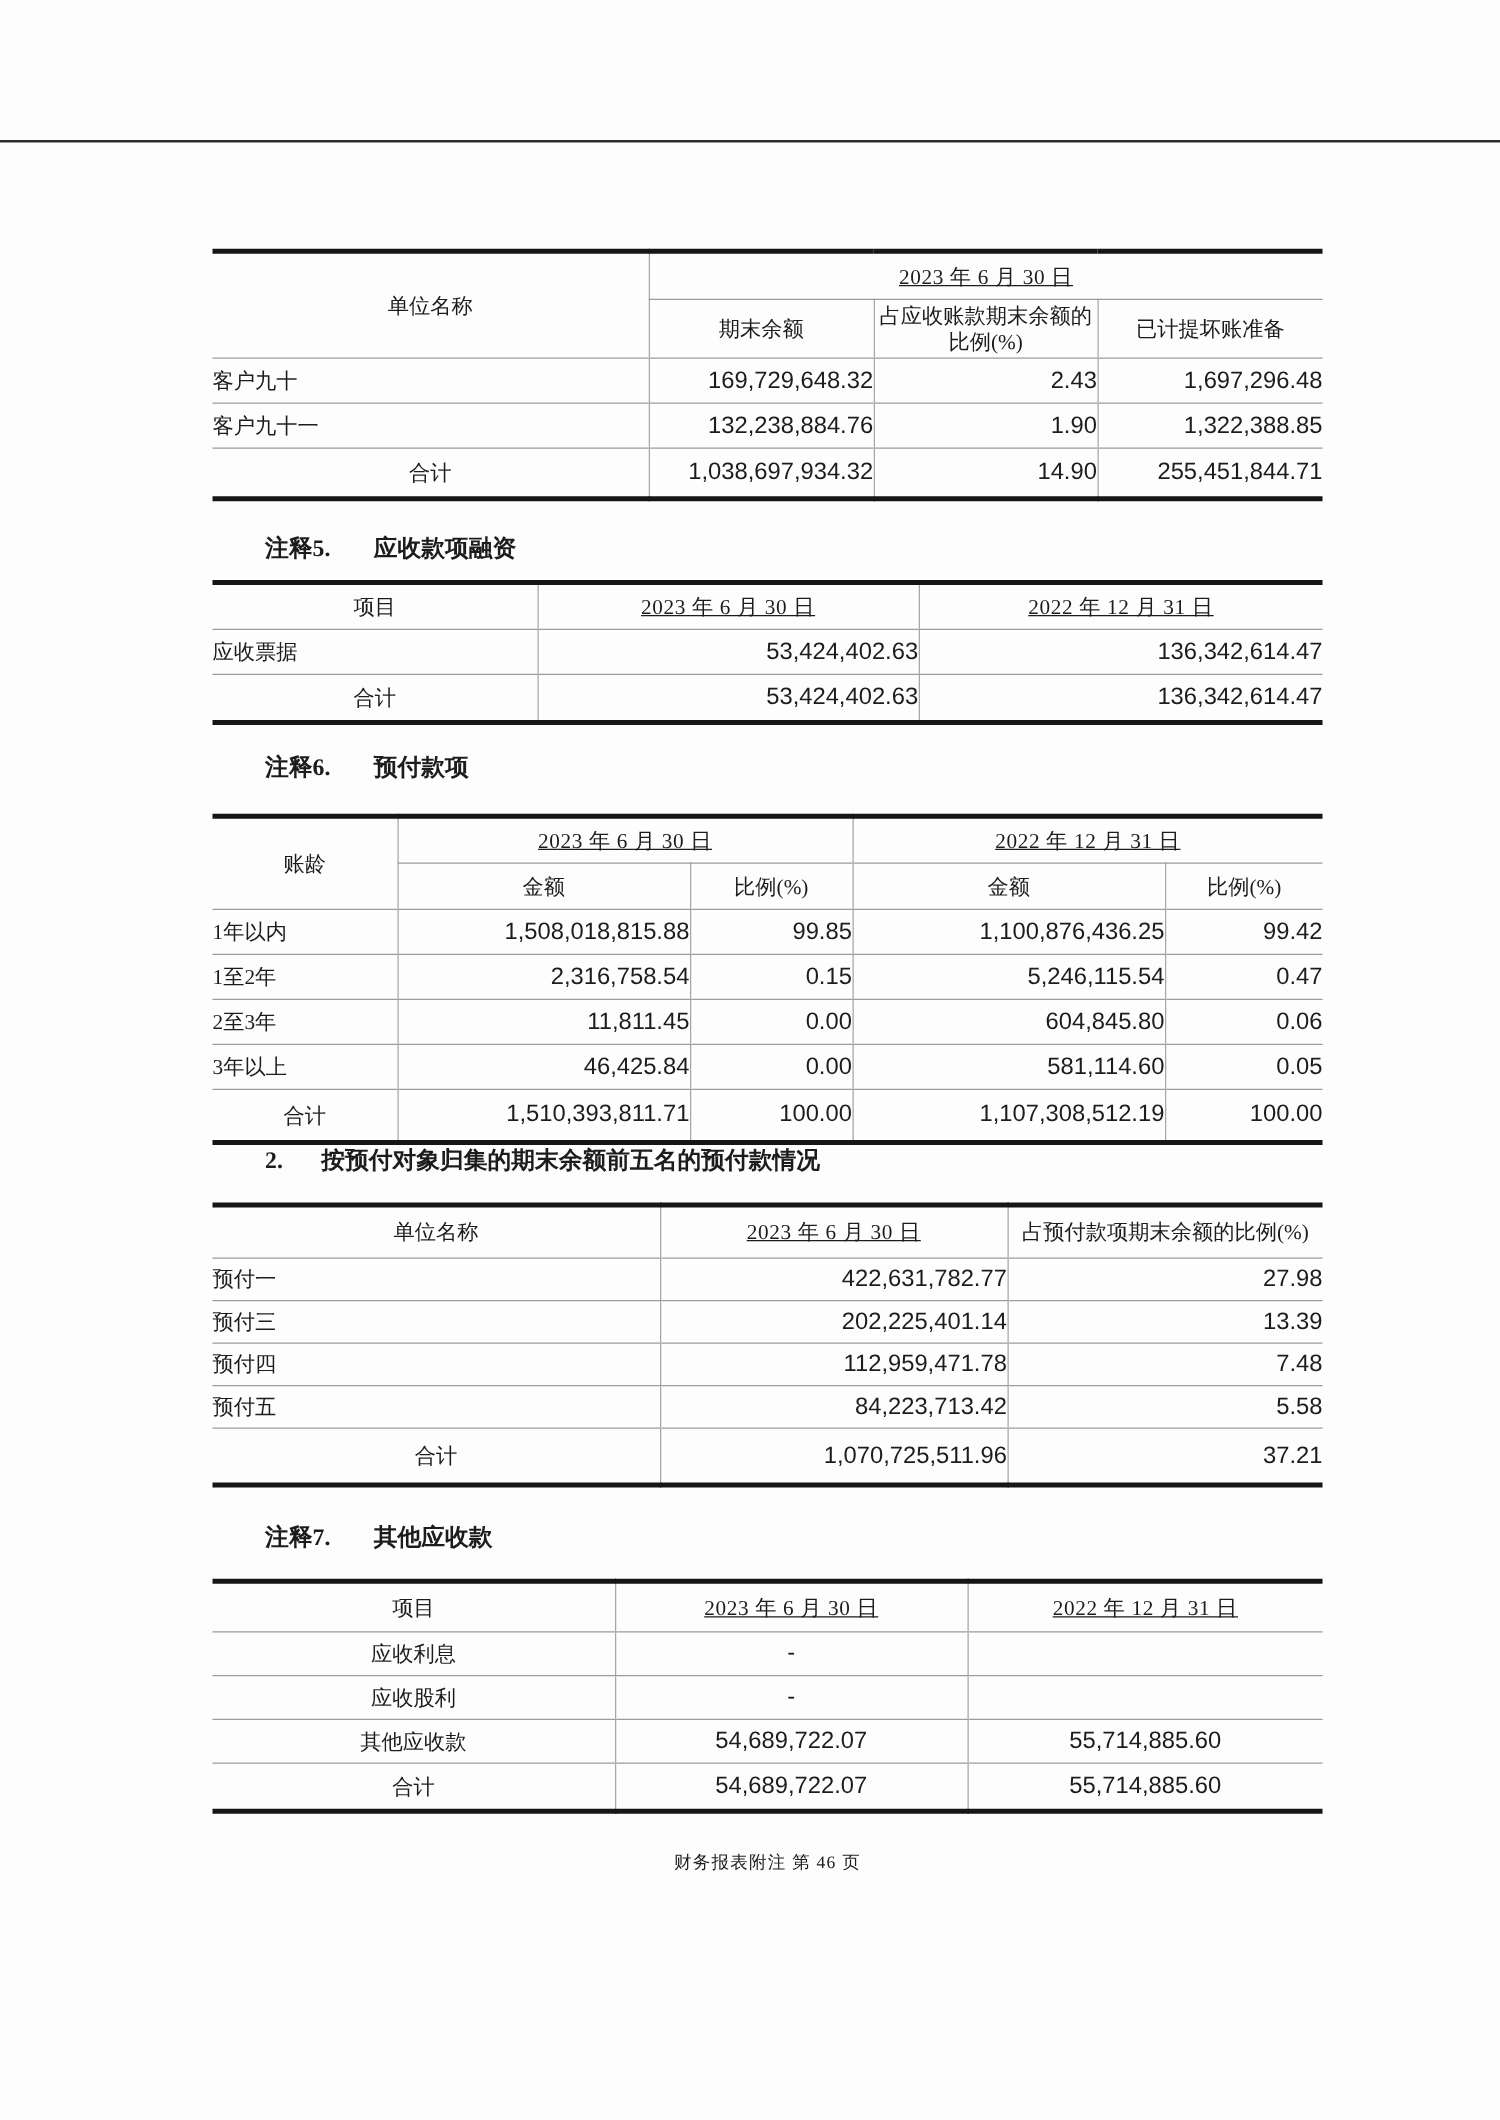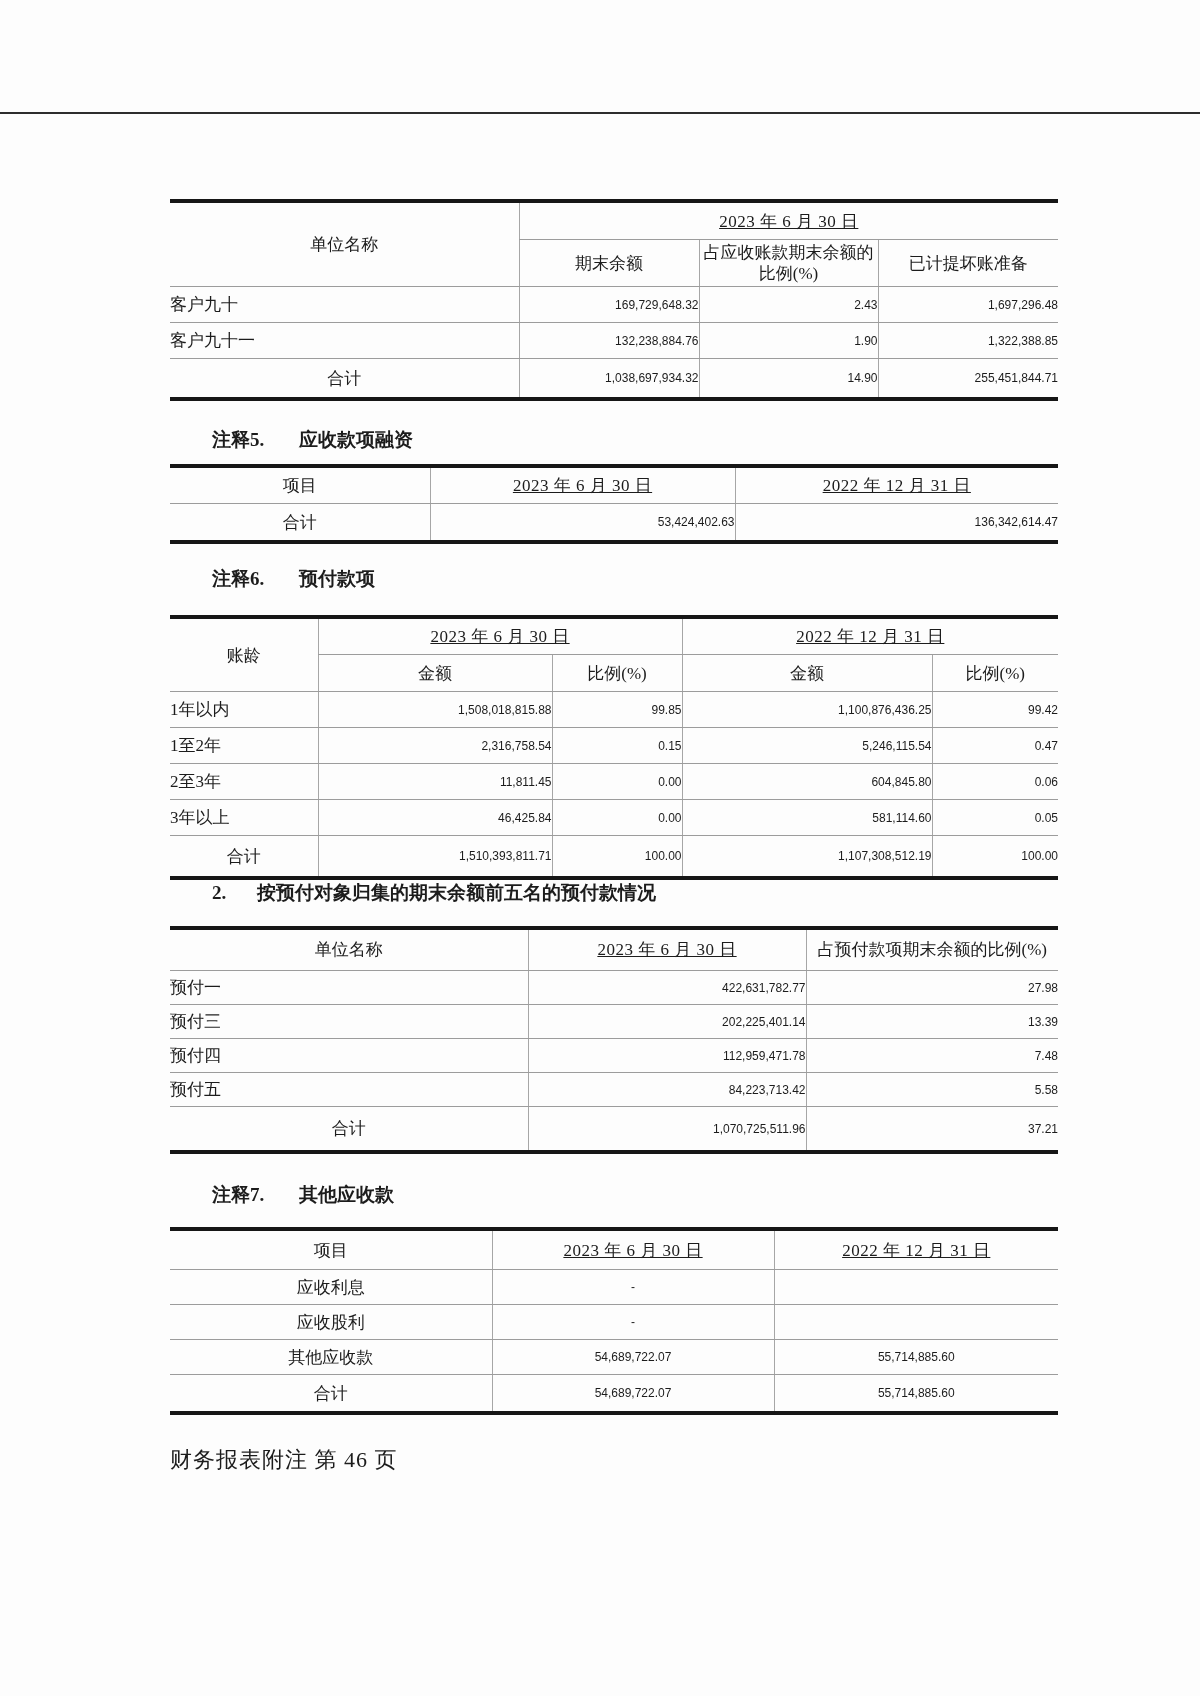--- a/index.html
+++ b/index.html
@@ -41,21 +41,21 @@
     border-bottom: 1px solid #9c9c9c;
     overflow: hidden;
   }
   .tbl .vl { border-left: 1px solid #a6a6a6; }
   .c-center { text-align: center; }
   .lbl { text-align: left; padding-left: 10px; }
   .num {
     text-align: right;
     padding-right: 12px;
     font-family: "Liberation Sans", "DejaVu Sans", sans-serif;
-    font-size: 12px;
+    font-size: 19px;
   }
   .date-h { letter-spacing: 0.5px; text-decoration: underline; }
   
   .t1 { margin-top: 85px; }
   .t1 .hrow1 th { height: 36px; }
   .t1 .hrow2 th { height: 46px; line-height: 21px; }
   .t1 tbody td { height: 35px; }
   .t1 tr.total td { height: 38px; }
   
   .t2 { margin-top: 12px; }
@@ -93,21 +93,22 @@
     font-size: 19px;
     line-height: 25px;
   }
   .sub-heading .hnum { display: inline-block; width: 45px; }
   .mt-note6 { margin-top: 22px; }
   .mt-sub1 { margin-top: 24px; }
   .mt-sub2 { margin-top: 0; }
   .mt-note7 { margin-top: 28px; }
   .footer {
     margin-top: 30px;
-    font-size: 22px;
+    text-align: center;
+    font-size: 14px;
     letter-spacing: 1px;
   }
 </style>
 </head>
 <body>
 
 <div class="page">
   <div class="top-rule"></div>
   <div class="content">
 
@@ -162,20 +163,25 @@
           <col style="width:323px">
         </colgroup>
       <thead>
         <tr>
           <th class="c-center">项目</th>
           <th class="c-center date-h vl">2023 年 6 月 30 日</th>
           <th class="c-center date-h vl">2022 年 12 月 31 日</th>
         </tr>
       </thead>
       <tbody>
+        <tr>
+          <td class="lbl">应收票据</td>
+          <td class="num vl">53,424,402.63</td>
+          <td class="num vl">136,342,614.47</td>
+        </tr>
         <tr class="total">
           <td class="c-center">合计</td>
           <td class="num vl">53,424,402.63</td>
           <td class="num vl">136,342,614.47</td>
         </tr>
       </tbody>
     </table>
 
     <div class="note-heading mt-note6">
       <span class="hnum">注释6.</span><span>预付款项</span>

